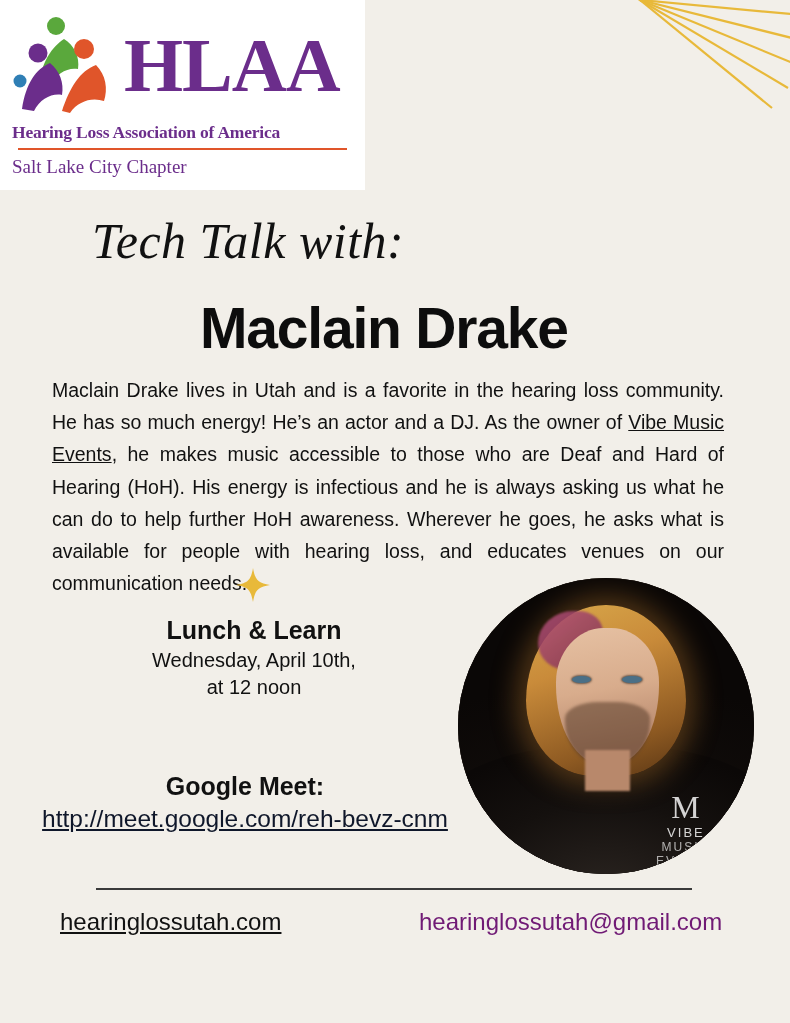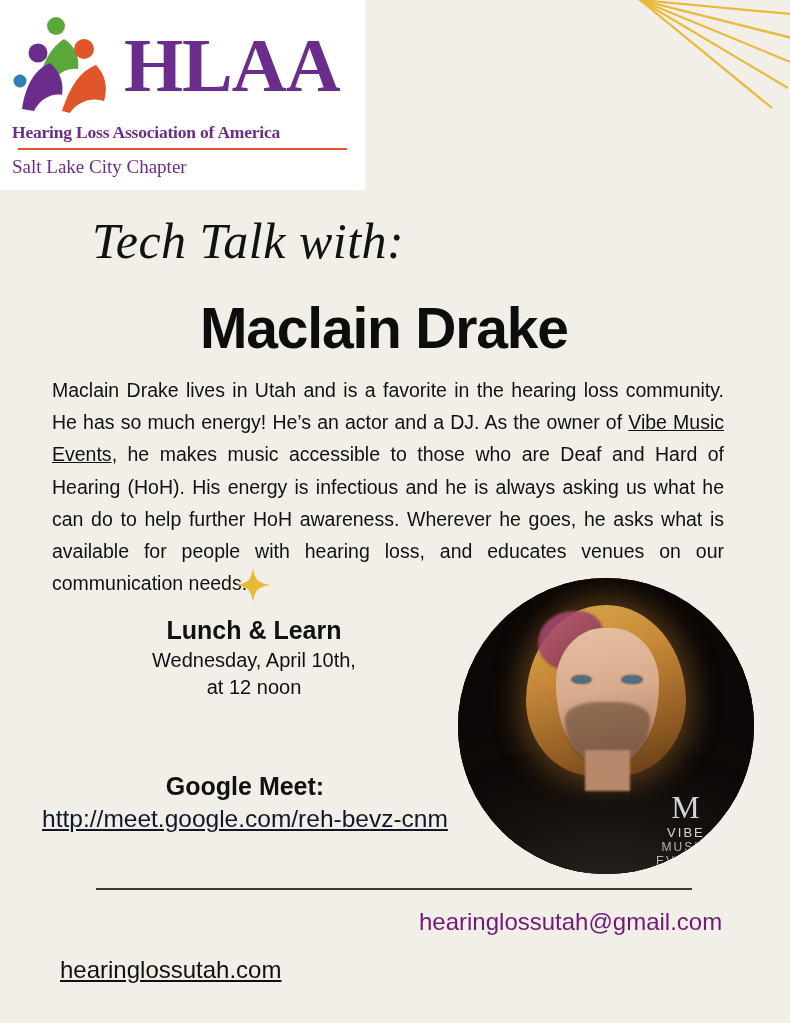--- a/index.html
+++ b/index.html
@@ -288,21 +288,20 @@
     height: 1.5px;
     background: #3a3a3a;
   }
   .footer-left {
     position: absolute;
     left: 60px;
     top: 908px;
     font-size: 24px;
     color: #111111;
     text-decoration: underline;
-    margin-top: 48px;
   }
   .footer-right {
     position: absolute;
     left: 419px;
     top: 908px;
     font-size: 24px;
     color: #701a75;
   }
 </style>
 </head>

